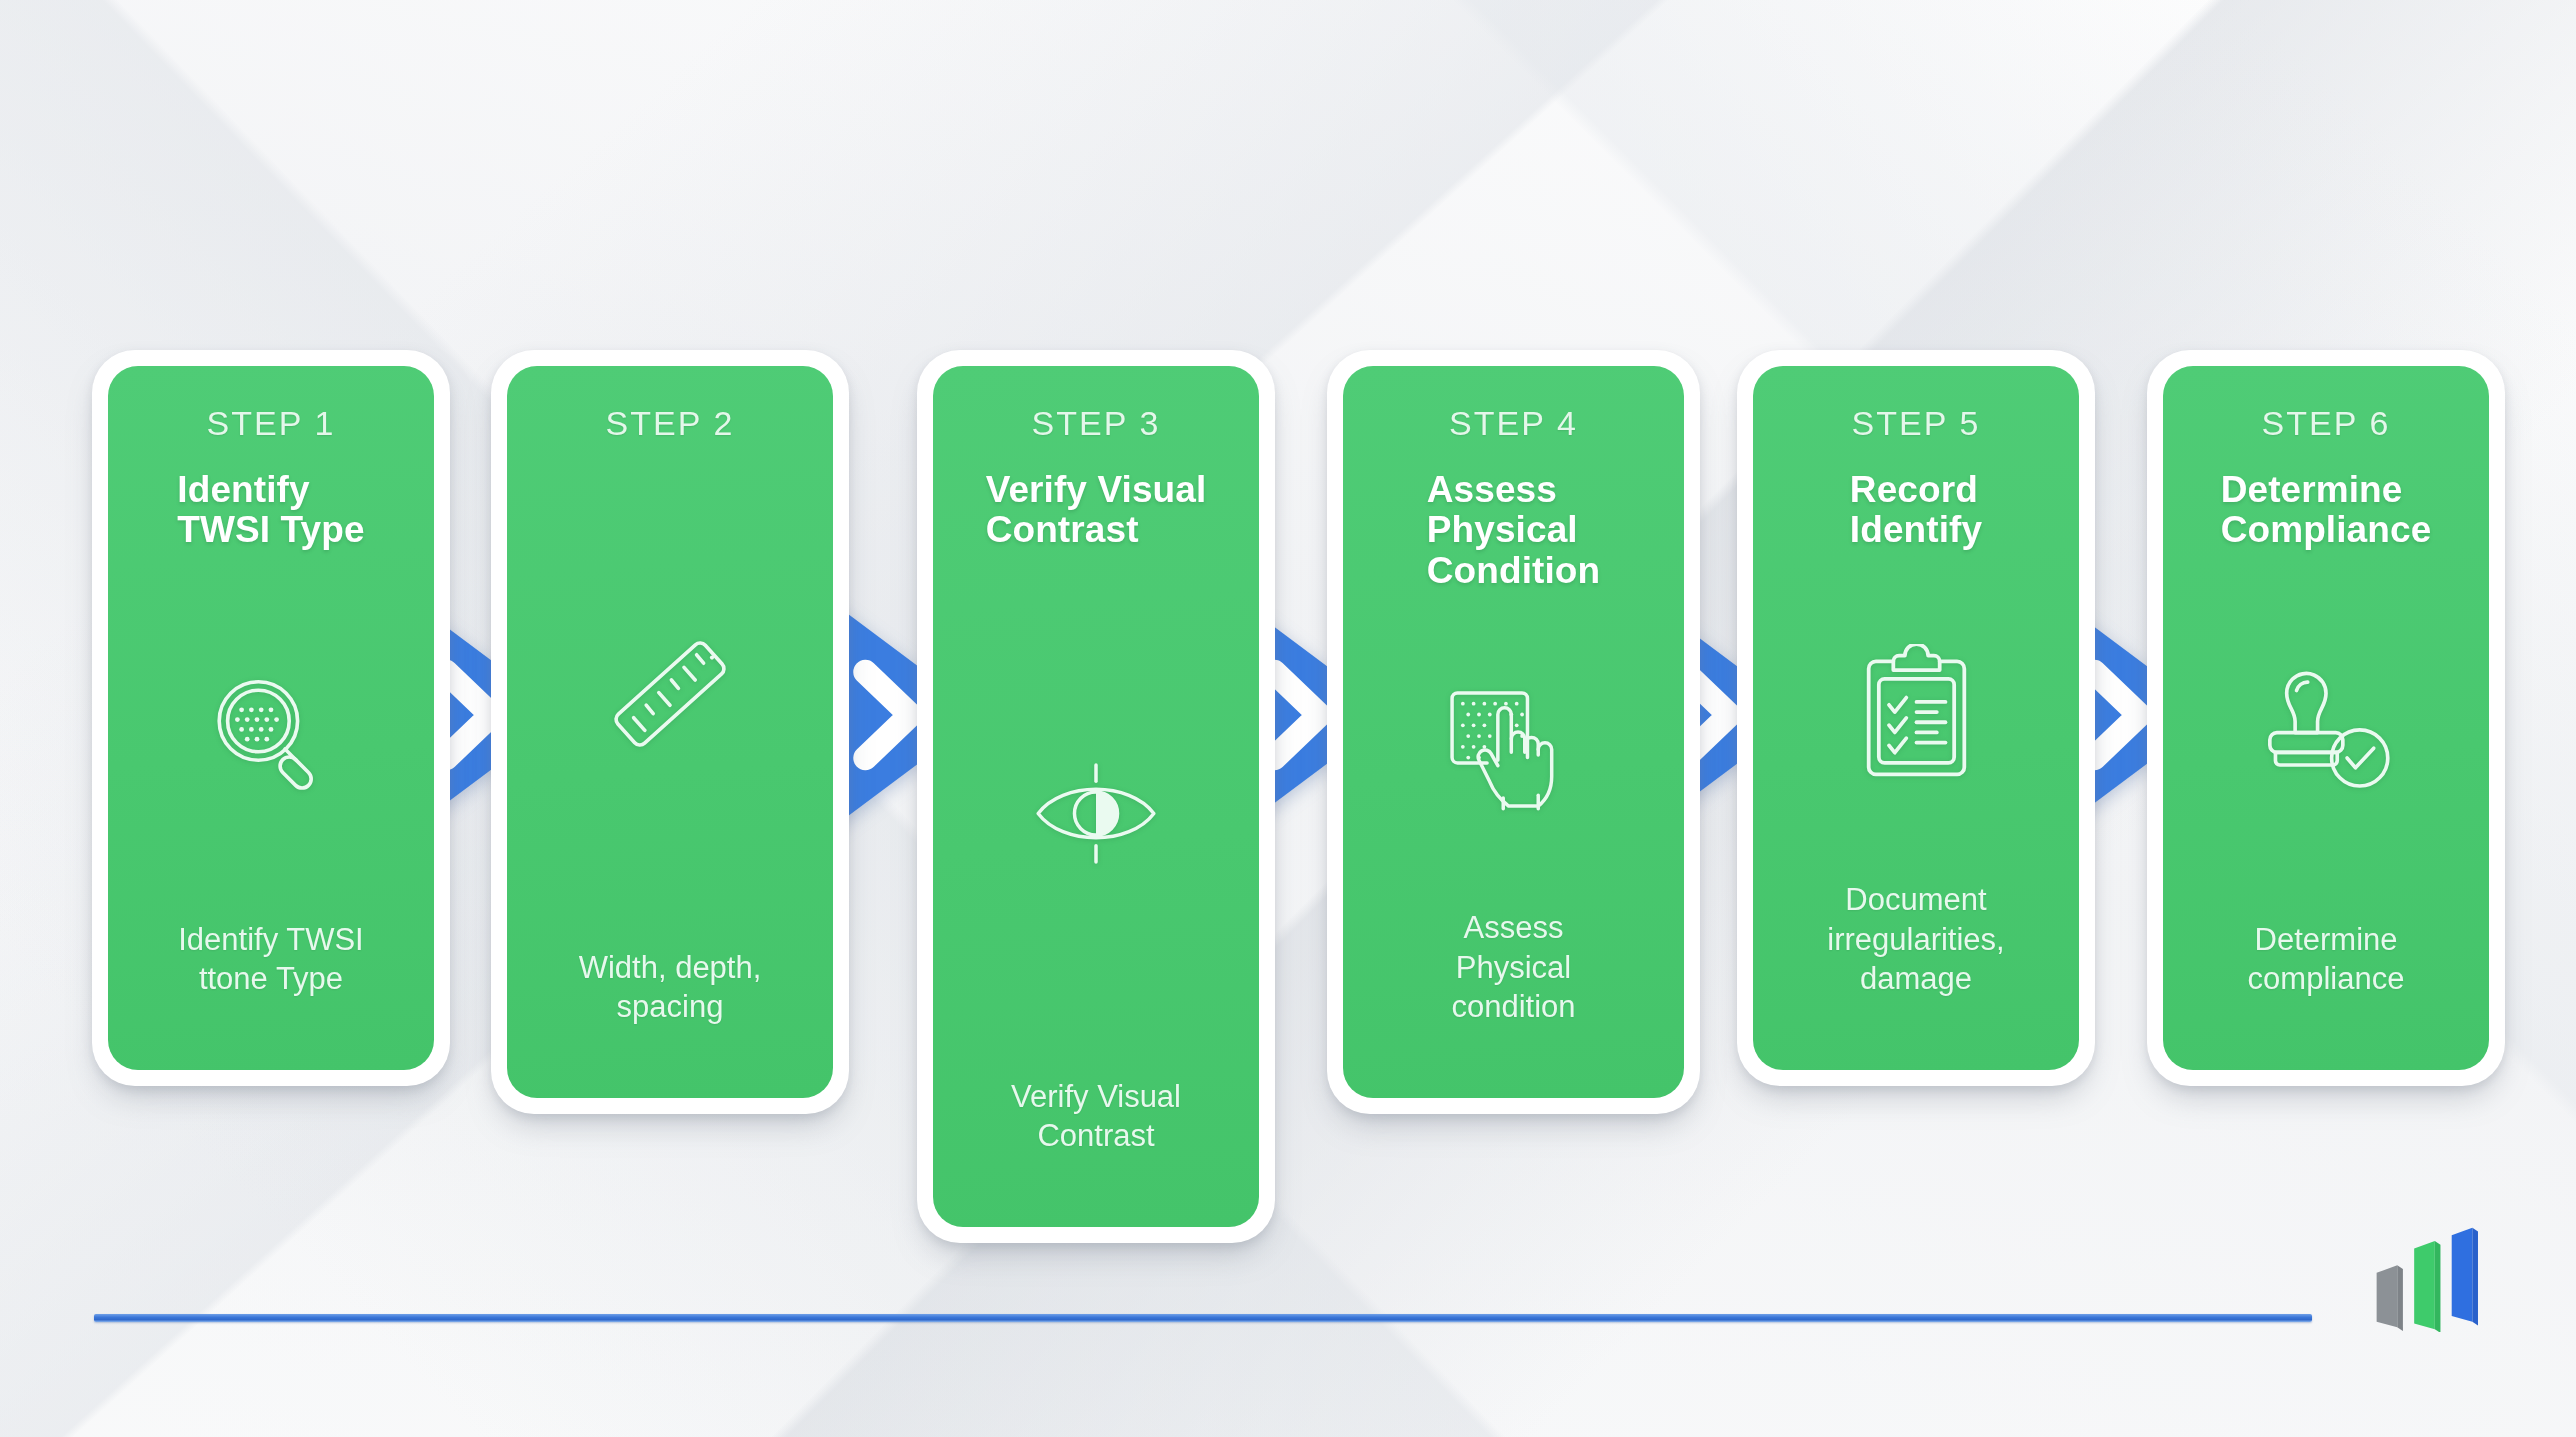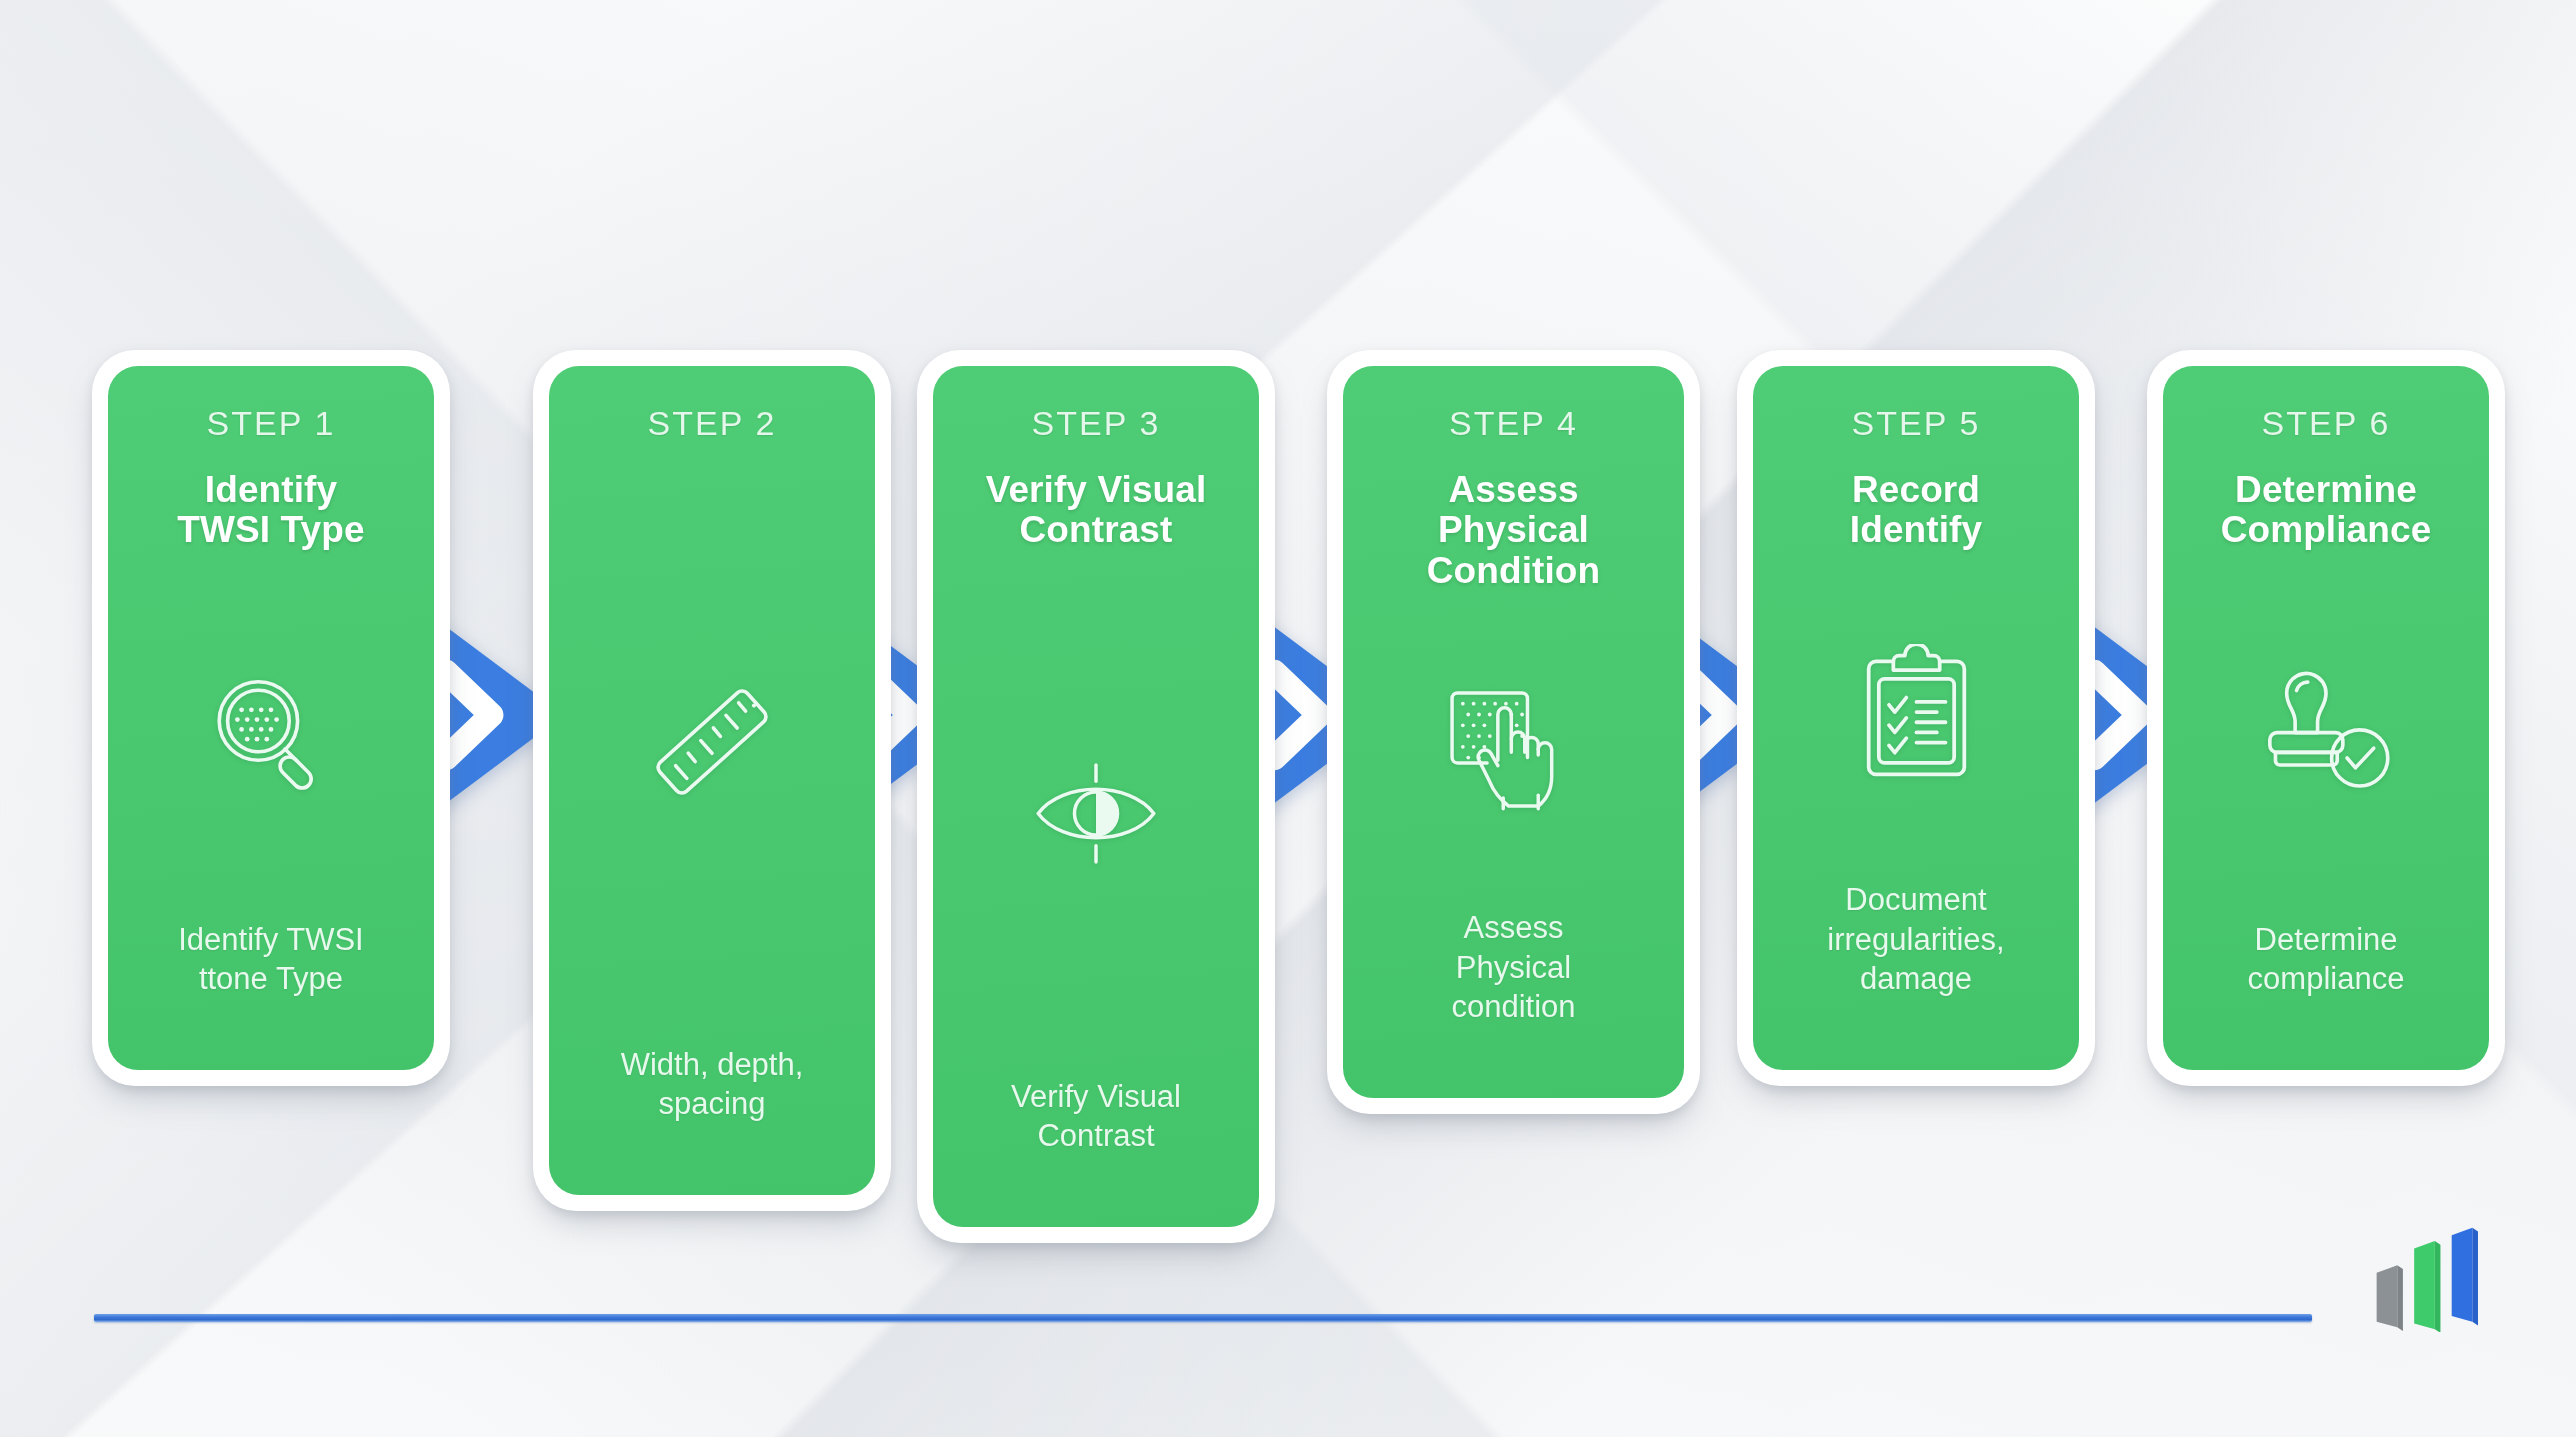--- a/index.html
+++ b/index.html
@@ -56,21 +56,20 @@
     line-height:1;
     margin-top:5.6px;
     text-shadow:0 0.9px 1.9px rgba(0,0,0,.10);
     white-space:nowrap;
   }
   .card-title{
     color:#ffffff;
     font-size:37px;
     font-weight:700;
     line-height:1.10;
-    text-align:center;
     margin-top:30px;
     letter-spacing:0.1px;
     text-shadow:0 1.9px 3.7px rgba(30,90,55,.22);
   }
   .icon-wrap{
     flex:1 1 auto;
     display:flex;align-items:center;justify-content:center;
     width:100%;
     min-height:0;
   }
@@ -172,21 +171,21 @@
           </g>
         </svg>
       </div>
       <div class="card-desc">
         <div>Identify TWSI</div>
         <div>ttone Type</div>
       </div>
     </div>
   </div>
 
-  <div class="card" style="left:533px;top:350px;width:358px;height:861px;">
+  <div class="card" style="left:491px;top:350px;width:358px;height:764px;">
     <div class="card-inner">
       <div class="step-label">STEP 2</div>
       <div class="icon-wrap">
         <svg width="140" height="140" viewBox="0 0 100 100">
           <g fill="none" stroke="#eafaf0" stroke-width="2.6" stroke-linecap="round" stroke-linejoin="round">
             <rect x="8" y="36" width="84" height="28" rx="5" transform="rotate(-42 50 50)"></rect>
             <line x1="24" y1="67" x2="32" y2="76"></line>
             <line x1="33" y1="58" x2="38" y2="64"></line>
             <line x1="42" y1="49" x2="50" y2="58"></line>
             <line x1="51" y1="40" x2="56" y2="46"></line>

